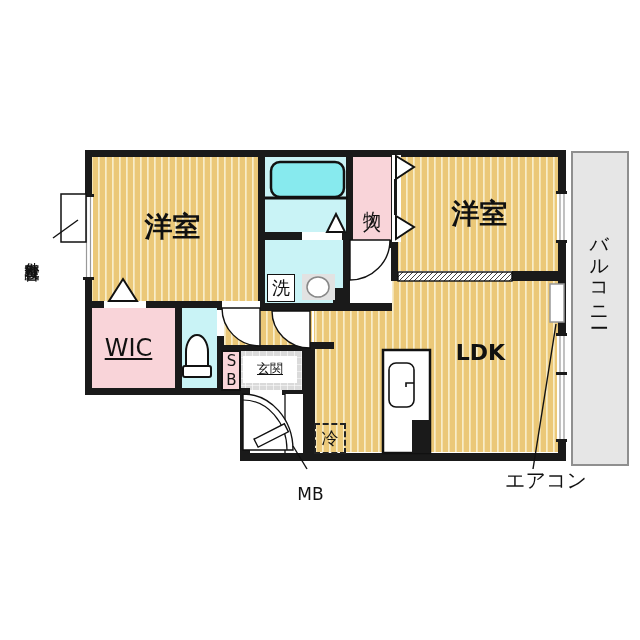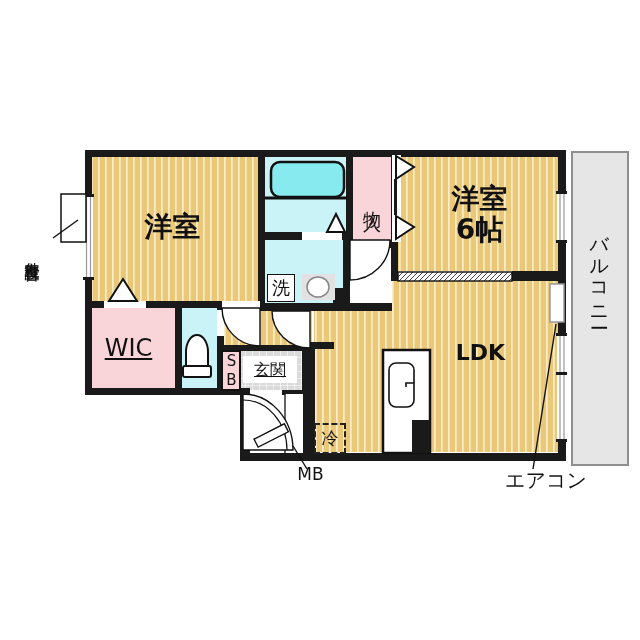--- a/index.html
+++ b/index.html
@@ -137,43 +137,42 @@
 
 <div class="lbl room-name" style="left:100px;top:194px;width:145px;height:66px;font-size:28px;">
   <span class="stack">
         <span class="stack">洋室</span>
       </span>
 </div>
 
 <div class="lbl room-name" style="left:407px;top:181px;width:145px;height:66px;font-size:28px;">
   <span class="stack">
         <span class="stack">洋室</span>
-        <span class="stack">6帖</span>
       </span>
 </div>
 
 <div class="lbl room-name" style="left:393px;top:315px;width:175px;height:76px;font-size:22px;">
   <span class="stack">
         <span class="stack">LDK</span>
       </span>
 </div>
 
 <div class="lbl" style="left:92px;top:333px;width:73px;height:30px;font-size:24px;text-decoration:underline;">WIC</div>
 
 <div class="lbl vtext" style="left:356px;top:164px;width:32px;height:70px;font-size:18px;">物入</div>
 
-<div class="lbl boxed" style="left:243px;top:356px;width:54px;height:27px;font-size:16px;text-decoration:underline;">玄関</div>
+<div class="lbl boxed" style="left:243px;top:356px;width:54px;height:27px;font-size:13px;text-decoration:underline;">玄関</div>
 
 <div class="lbl bordered" style="left:267px;top:274px;width:26px;height:26px;font-size:18px;">洗</div>
 
 <div class="lbl dashedbox" style="left:314px;top:423px;width:28px;height:27px;font-size:17px;">冷</div>
 
 <div class="lbl vtext" style="left:221px;top:352px;width:20px;height:37px;font-size:15px;letter-spacing:1px;">SB</div>
 
 <div class="lbl vtext" style="left:586px;top:196px;width:27px;height:150px;font-size:19px;">バルコニー</div>
 
 <div class="lbl vtext" style="left:17px;top:190px;width:29px;height:125px;font-size:15px;letter-spacing:1px;">室外機設置台</div>
 
-<div class="lbl" style="left:288px;top:465px;width:45px;height:20px;font-size:17px;">MB</div>
+<div class="lbl" style="left:288px;top:485px;width:45px;height:20px;font-size:17px;">MB</div>
 
 <div class="lbl" style="left:500px;top:470px;width:92px;height:20px;font-size:20px;">エアコン</div>
 
 </div>
 
 </body></html>

